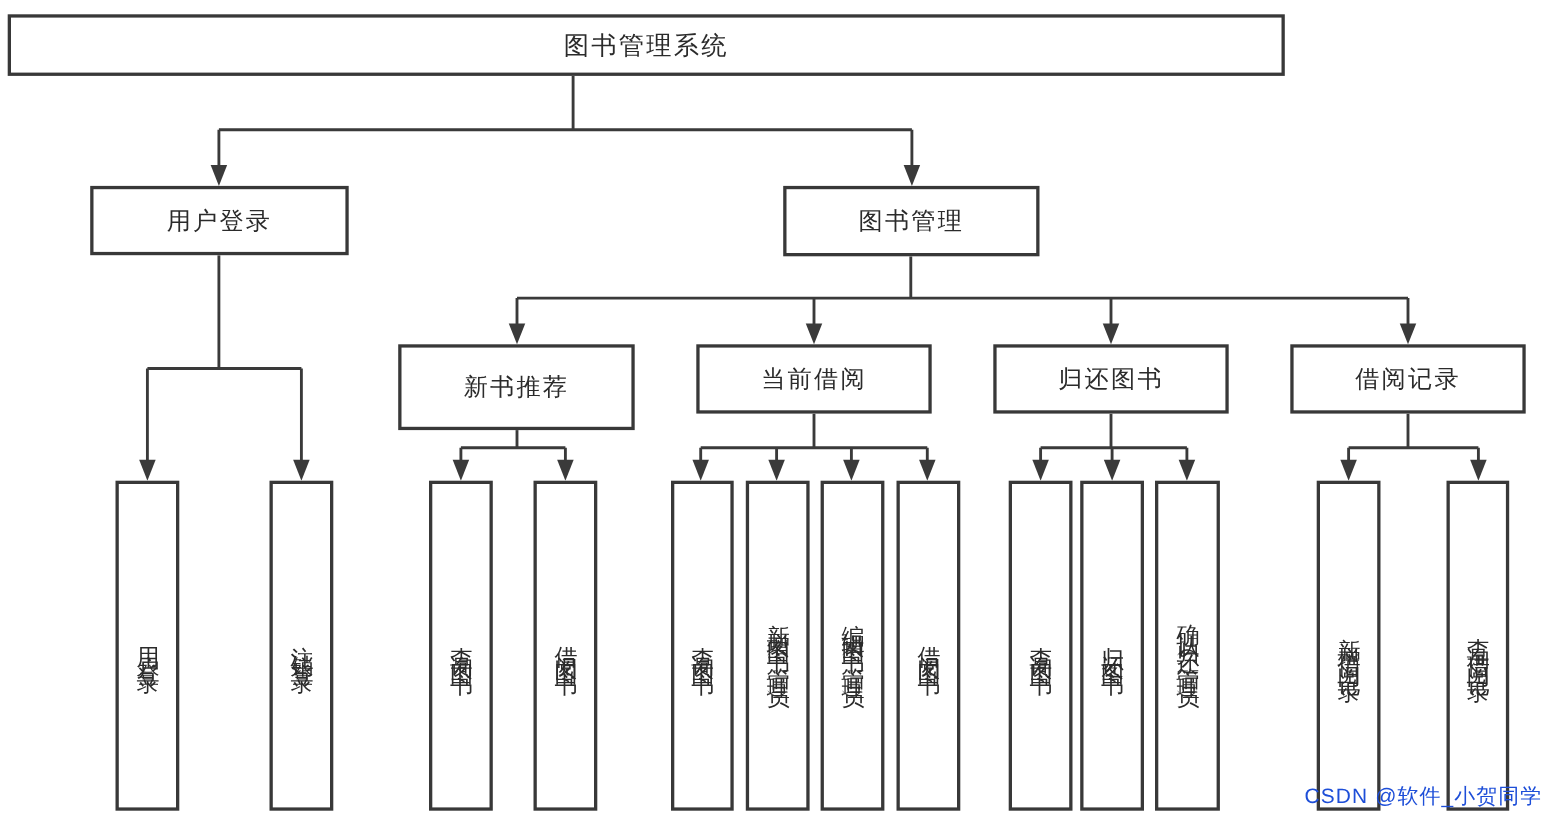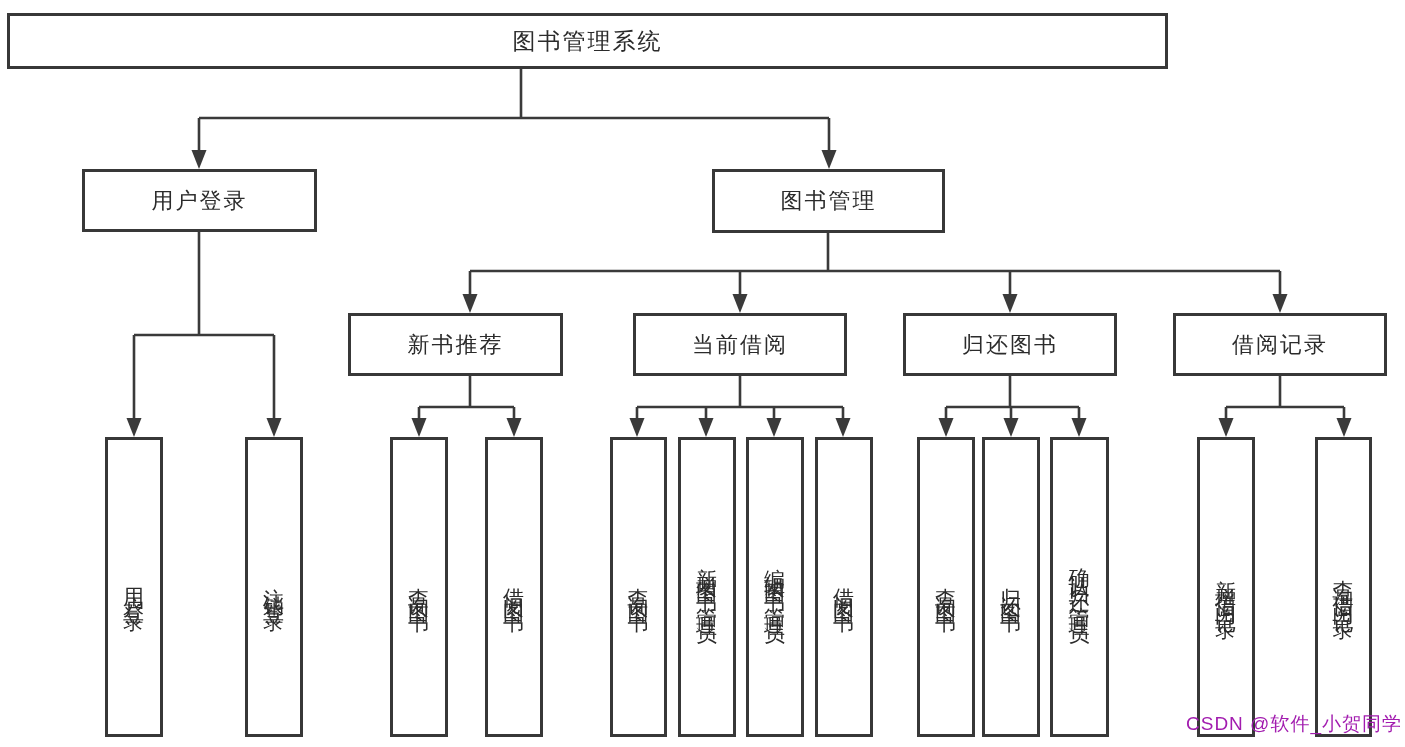--- a/index.html
+++ b/index.html
@@ -41,21 +41,21 @@
     font-size: 21px;
     letter-spacing: 8px;
     line-height: 1;
     white-space: nowrap;
   }
   .watermark {
     position: absolute;
     left: 1186px;
     top: 711px;
     font-size: 19px;
-    color: #a21caf;
+    color: #1d4ed8;
     letter-spacing: 1px;
     white-space: nowrap;
     z-index: 6;
   }
 </style>
 </head>
 <body>
 
 <div class="stage">
 
@@ -103,21 +103,21 @@
     <span>图书管理系统</span>
   </div>
 
   <div class="node hnode" style="left:82px;top:169px;width:235px;height:63px">
     <span>用户登录</span>
   </div>
   <div class="node hnode" style="left:712px;top:169px;width:233px;height:64px">
     <span>图书管理</span>
   </div>
 
-  <div class="node hnode" style="left:348px;top:313px;width:215px;height:63px">
+  <div class="node hnode" style="left:362px;top:313px;width:215px;height:78px">
     <span>新书推荐</span>
   </div>
   <div class="node hnode" style="left:633px;top:313px;width:214px;height:63px">
     <span>当前借阅</span>
   </div>
   <div class="node hnode" style="left:903px;top:313px;width:214px;height:63px">
     <span>归还图书</span>
   </div>
   <div class="node hnode" style="left:1173px;top:313px;width:214px;height:63px">
     <span>借阅记录</span>

